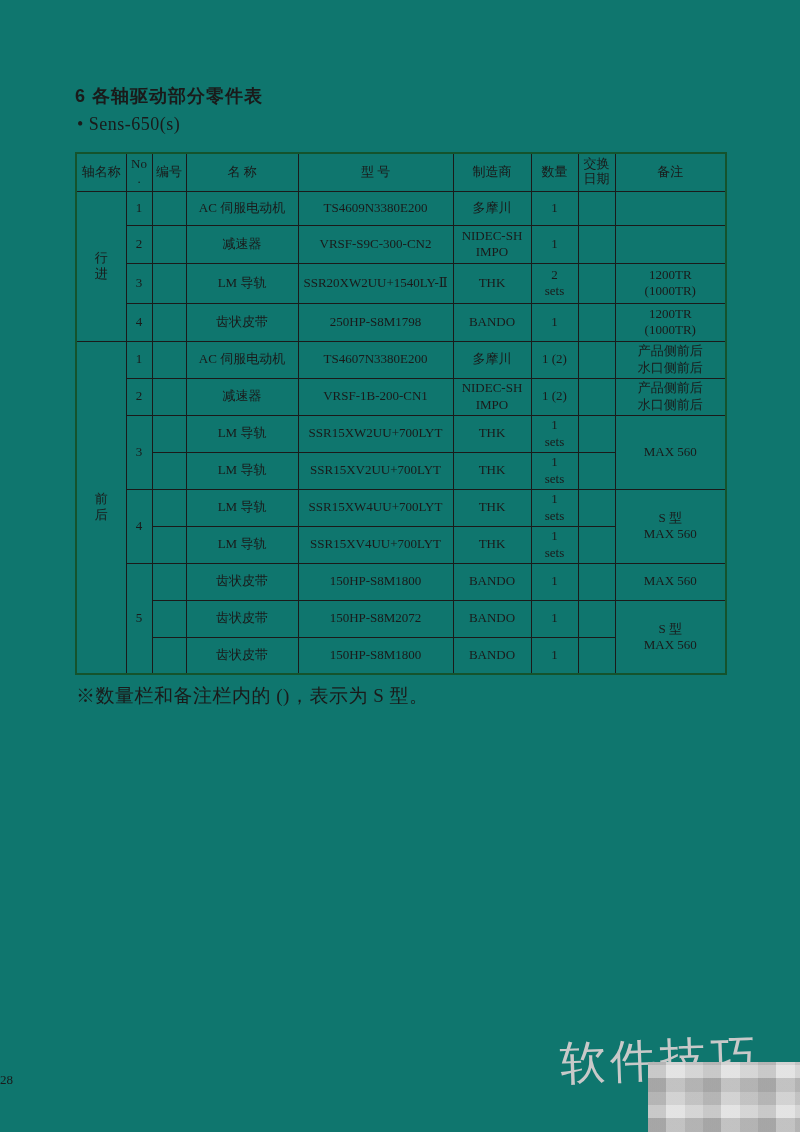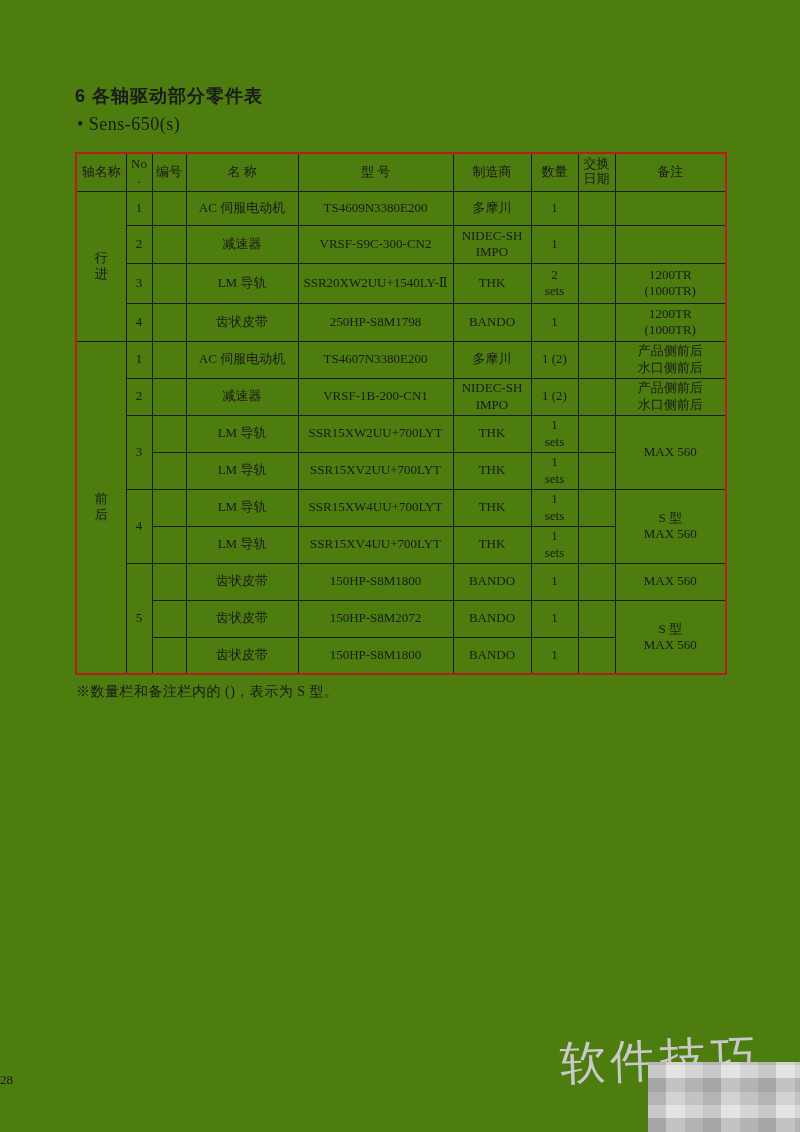--- a/index.html
+++ b/index.html
@@ -1,47 +1,47 @@
 <!DOCTYPE html>
 <html lang="zh"><head>
 <meta charset="utf-8">
 <style>
   html,body{margin:0;padding:0;background:#ffffff;}
   .page{
-    position:relative;width:800px;height:1132px;background:#4d7c0f;
+    position:relative;width:800px;height:1132px;background:#0f766e;
     font-family:"Liberation Serif","DejaVu Serif",serif;color:#1a1a1a;
     overflow:hidden;
   }
   .doc-title{
     position:absolute;left:75px;top:84px;font-size:18px;font-weight:bold;
     font-family:"Liberation Sans","DejaVu Sans",sans-serif;letter-spacing:1px;
   }
   .doc-subtitle{
     position:absolute;left:77px;top:114px;font-size:18px;letter-spacing:0.5px;
   }
   .parts-table{
     position:absolute;left:75px;top:152px;width:652px;
     border-collapse:collapse;table-layout:fixed;
-    border:2px solid #b91c1c;
+    border:2px solid #14532d;
   }
   .parts-table td,.parts-table th{
     border:1px solid #1a1a1a;
     font-size:13px;font-weight:normal;text-align:center;vertical-align:middle;
     padding:1px 3px;white-space:pre-line;line-height:1.25;
     overflow:hidden;
   }
   .parts-table th{line-height:1.15;}
   .th-exchange{font-size:12px;margin-left:20px;}
   .cell-name{text-align:left;padding-left:8px;margin-top:36px;}
   .cell-remark{text-align:left;padding-left:7px;}
   .axis-cell{
     font-size:15px;line-height:52px;letter-spacing:0;
   }
   .footnote{
-    position:absolute;left:76px;top:683px;font-size:14px;letter-spacing:0.5px;
+    position:absolute;left:76px;top:683px;font-size:19px;letter-spacing:0.5px;
   }
   .page-number{
     position:absolute;left:0;top:1072px;width:660px;text-align:left;font-size:13px;
   }
   .watermark{
     position:absolute;left:560px;top:1028px;width:300px;
     font-size:46px;color:#c9c9c9;letter-spacing:4px;white-space:nowrap;
     transform:rotate(-2deg);z-index:1;
   }
   .blur-block{

